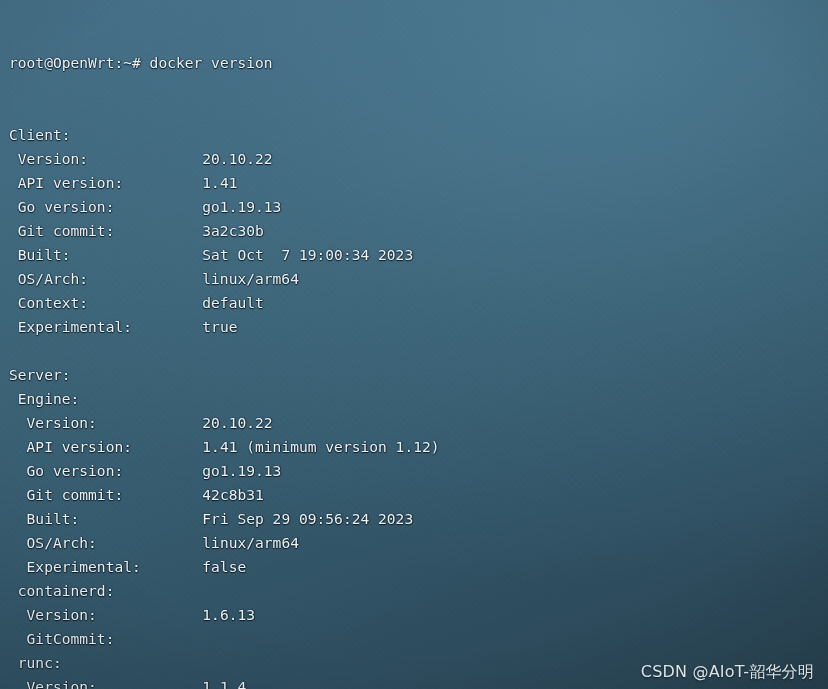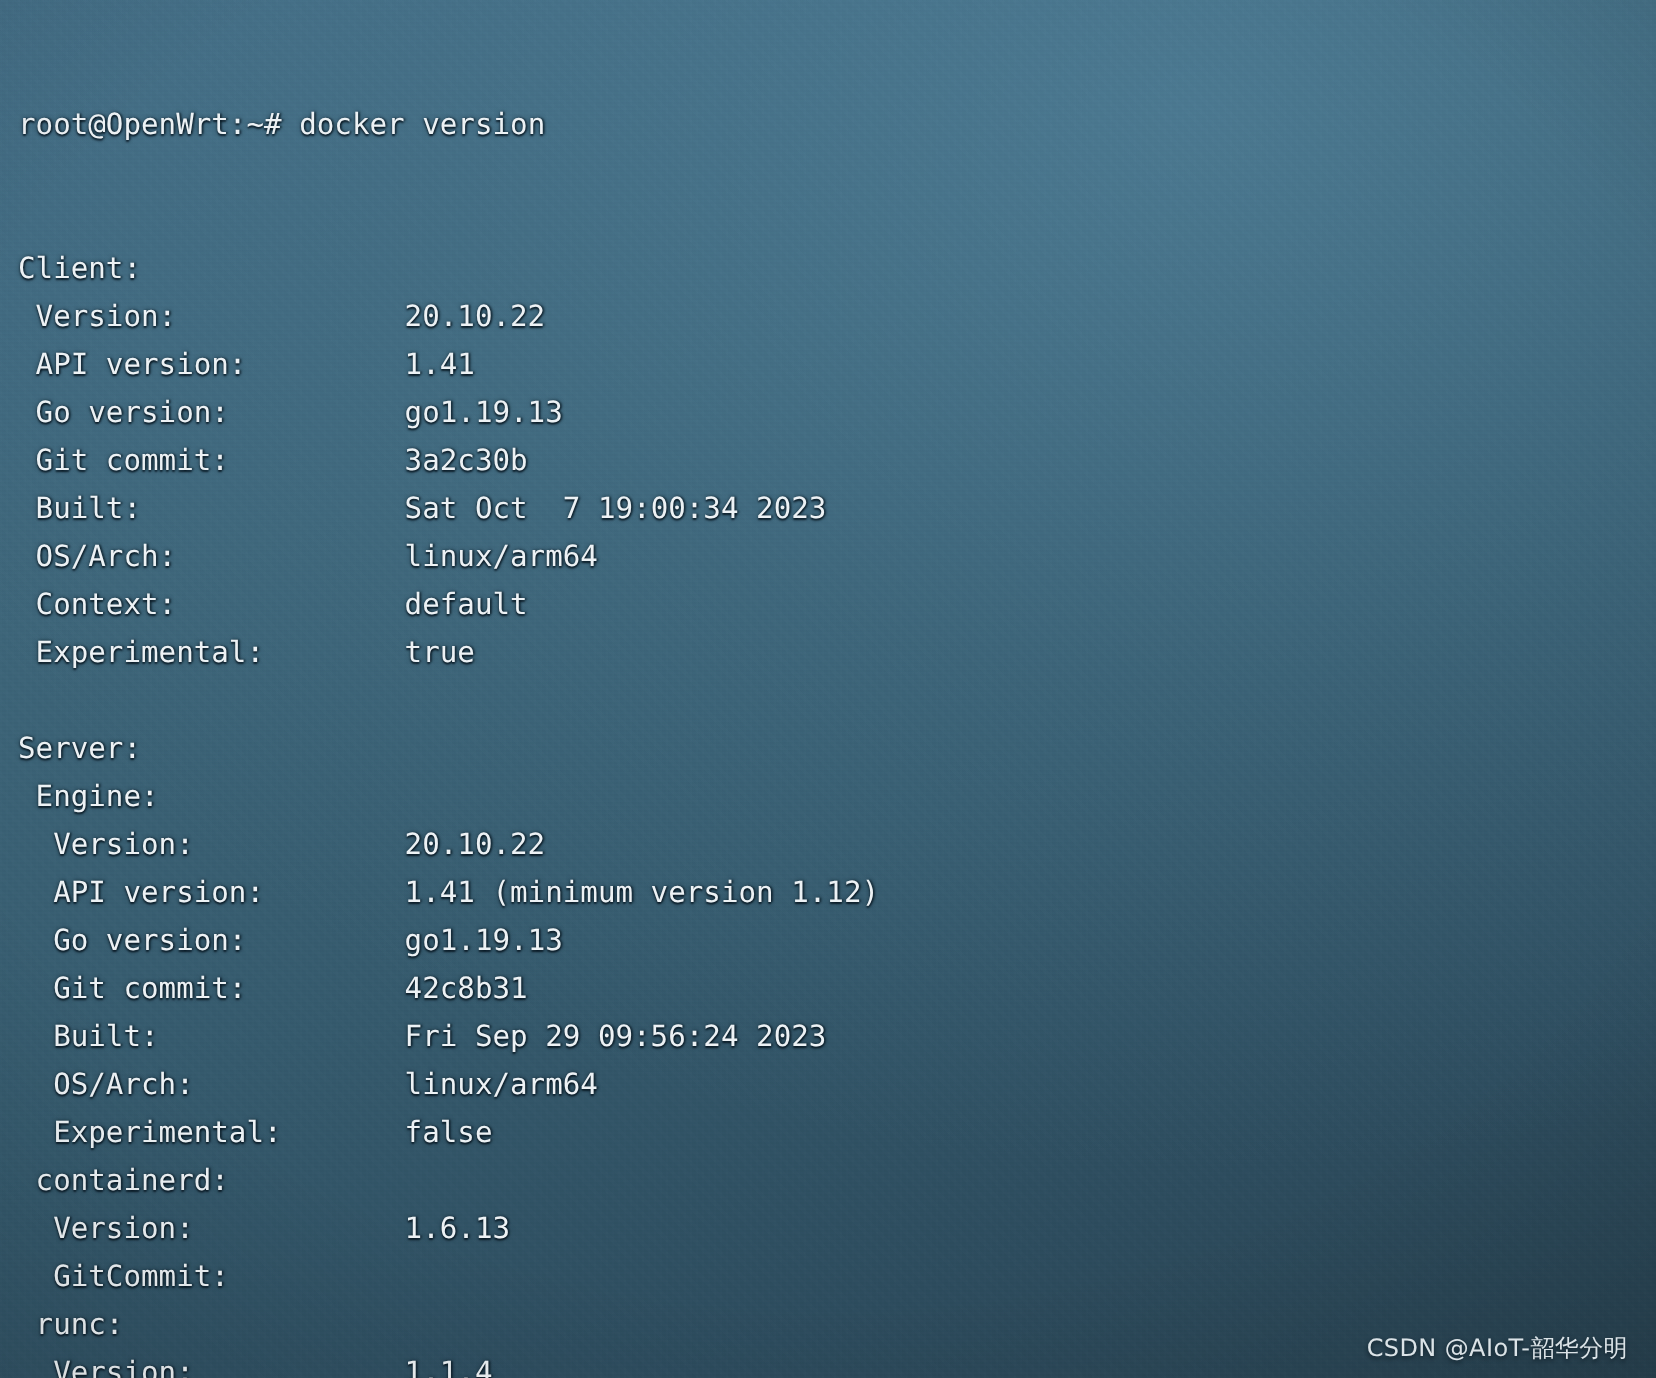--- a/index.html
+++ b/index.html
@@ -55,21 +55,21 @@
     white-space: pre;
   }
   .line.blank { height: 24px; }
   .key { display: inline; }
   .val { display: inline; }
   #watermark {
     position: absolute;
     right: 14px;
     bottom: 6px;
     font-family: "DejaVu Sans", "Liberation Sans", sans-serif;
-    font-size: 12px;
+    font-size: 16px;
     color: rgba(236,242,245,0.92);
     text-shadow: 0 1px 2px rgba(5,18,26,0.75);
     letter-spacing: 0.2px;
     pointer-events: none;
   }
 </style>
 </head>
 <body>
 
 <div id="screen">

